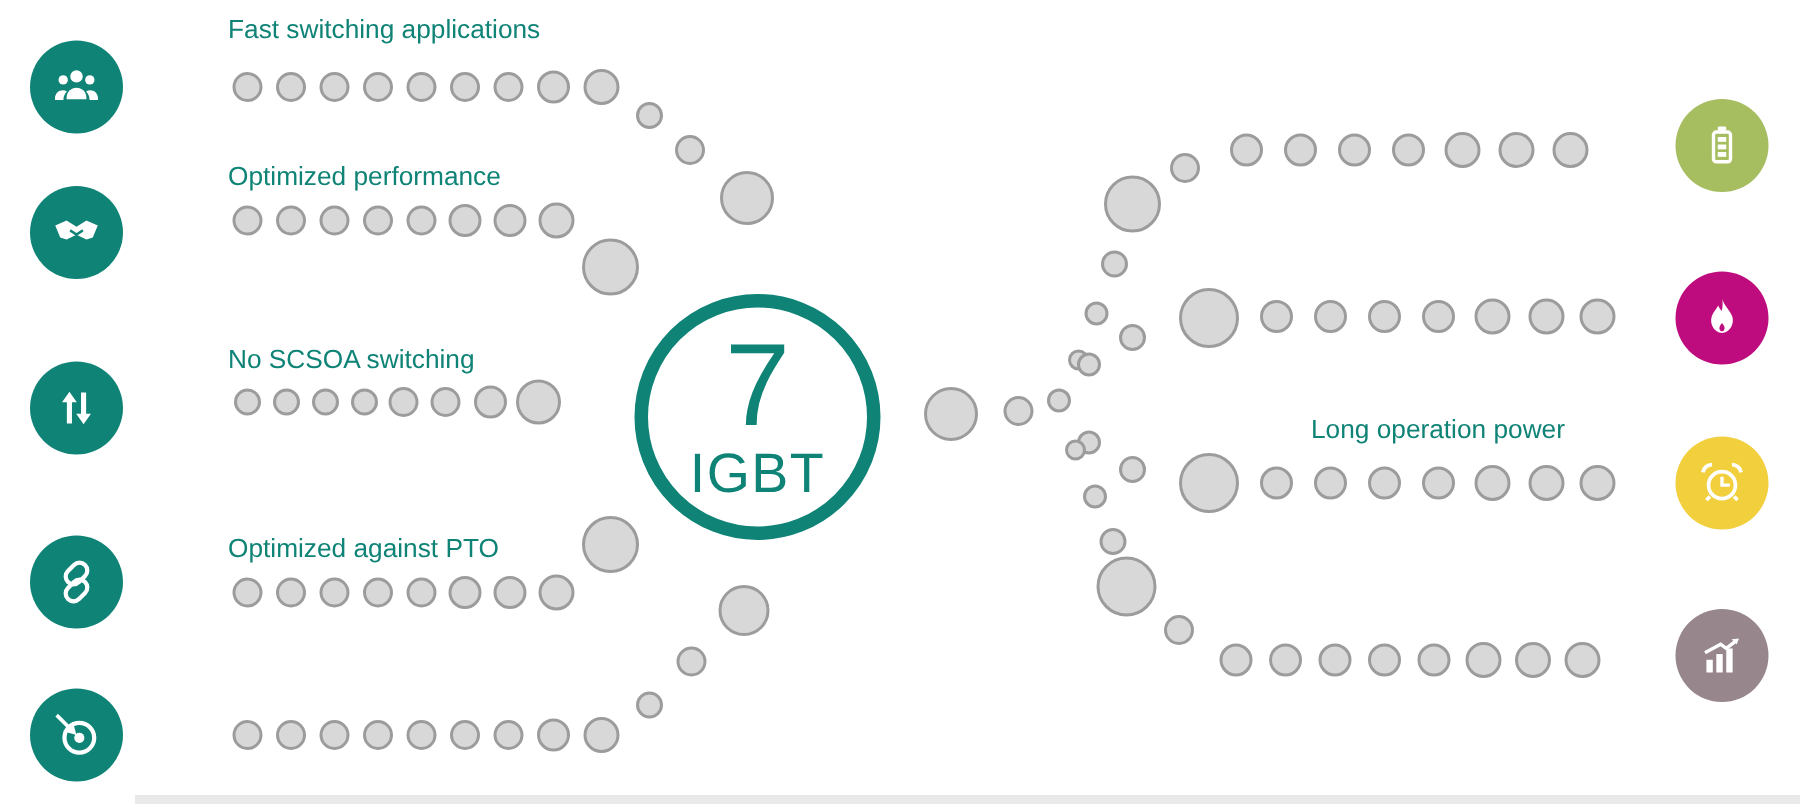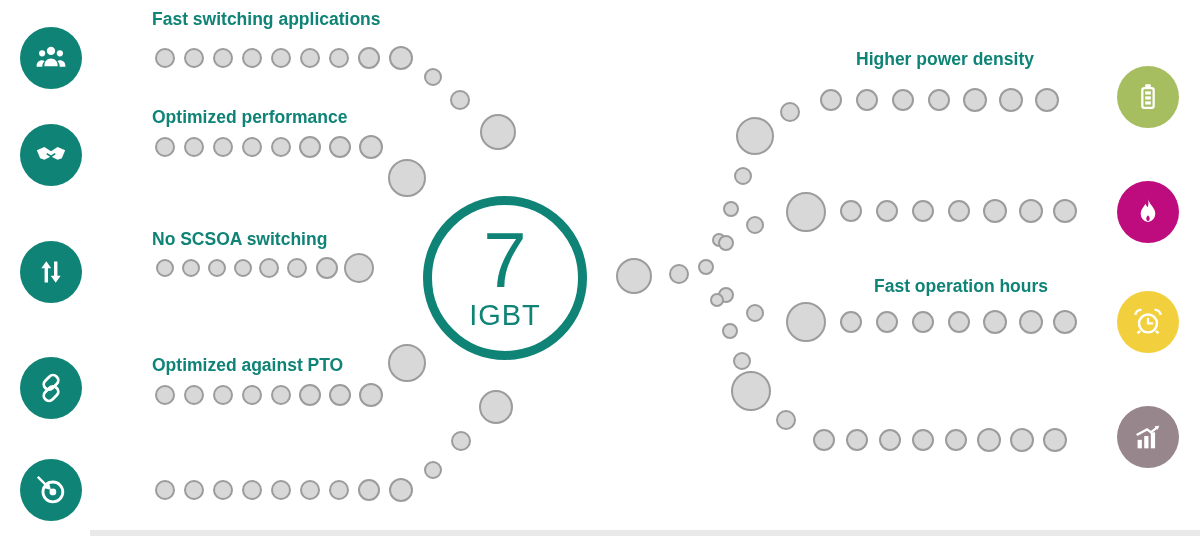--- a/index.html
+++ b/index.html
@@ -5,32 +5,32 @@
   :root{
     --teal:#0E8376; --dot_fill:#D8D8D8; --dot_stroke:#9C9C9C;
     --olive:#A6BD60; --magenta:#BE0B7E; --yellow:#F2CF3D; --mauve:#97868B;
     --divider:#E9E9E9;
   }
   body{margin:0;background:#fff;}
   .canvas{position:relative;width:1200px;height:536px;background:#fff;overflow:hidden;
           font-family:"Liberation Sans",sans-serif;}
   .dots{position:absolute;left:0;top:0;}
   .dot{fill:var(--dot_fill);stroke:var(--dot_stroke);stroke-width:2;}
-  .label{position:absolute;font-weight:700;font-size:17.5px;color:var(--teal);white-space:nowrap;}
+  .label{position:absolute;font-weight:400;font-size:17.5px;color:var(--teal);white-space:nowrap;}
   .icon-circle{position:absolute;width:62px;height:62px;border-radius:50%;
                display:flex;align-items:center;justify-content:center;}
   .teal-bg{background:var(--teal);} .olive-bg{background:var(--olive);}
   .magenta-bg{background:var(--magenta);} .yellow-bg{background:var(--yellow);}
   .mauve-bg{background:var(--mauve);}
   .center-circle{position:absolute;left:423px;top:196px;width:164px;height:164px;
                  box-sizing:border-box;border:9px solid var(--teal);border-radius:50%;
                  background:#fff;display:flex;flex-direction:column;align-items:center;
                  justify-content:center;z-index:2;}
   .big-number{font-size:78px;line-height:72px;color:var(--teal);font-weight:400;}
-  .center-label{font-size:29px;color:var(--teal);letter-spacing:1px;margin-top:3px;}
+  .center-label{font-size:37px;color:var(--teal);letter-spacing:1px;margin-top:3px;}
   .bottom-strip{position:absolute;left:90px;right:0;bottom:0;height:6px;background:var(--divider);}
 </style>
 </head>
 <body>
 
 <div class="canvas">
 
   <svg class="dots" width="1200" height="536">
     <g>
       <circle class="dot" cx="165" cy="58" r="9"></circle>
@@ -155,22 +155,21 @@
   <div class="center-circle">
     <div class="big-number">7</div>
     <div class="center-label">IGBT</div>
   </div>
 
   <div class="label" style="left:152px;top:9px">Fast switching applications</div>
   <div class="label" style="left:152px;top:107px">Optimized performance</div>
   <div class="label" style="left:152px;top:229px">No SCSOA switching</div>
   <div class="label" style="left:152px;top:355px">Optimized against PTO</div>
 
-  <div class="label" style="left:856px;top:49px">Higher power density</div>
-  <div class="label" style="left:874px;top:276px">Fast operation hours</div>
+  <div class="label" style="left:874px;top:276px">Long operation power</div>
 
   <div class="icon-circle teal-bg" style="left:20px;top:27px">
     <svg viewBox="0 0 36 36" width="34" height="34">
       <circle cx="18" cy="10.5" r="4.4" fill="#fff"></circle>
       <path d="M11 25.5c0-4 3.1-7 7-7s7 3 7 7v1.2H11z" fill="#fff"></path>
       <circle cx="8.6" cy="13" r="3.3" fill="#fff"></circle>
       <path d="M2.8 26c0-3.2 2.5-5.7 5.6-5.7 1 0 2 .3 2.8.8-1.5 1.6-2.4 3.4-2.4 5.5v.6H2.8z" fill="#fff"></path>
       <circle cx="27.4" cy="13" r="3.3" fill="#fff"></circle>
       <path d="M33.2 26c0-3.2-2.5-5.7-5.6-5.7-1 0-2 .3-2.8.8 1.5 1.6 2.4 3.4 2.4 5.5v.6h6z" fill="#fff"></path>
     </svg>

